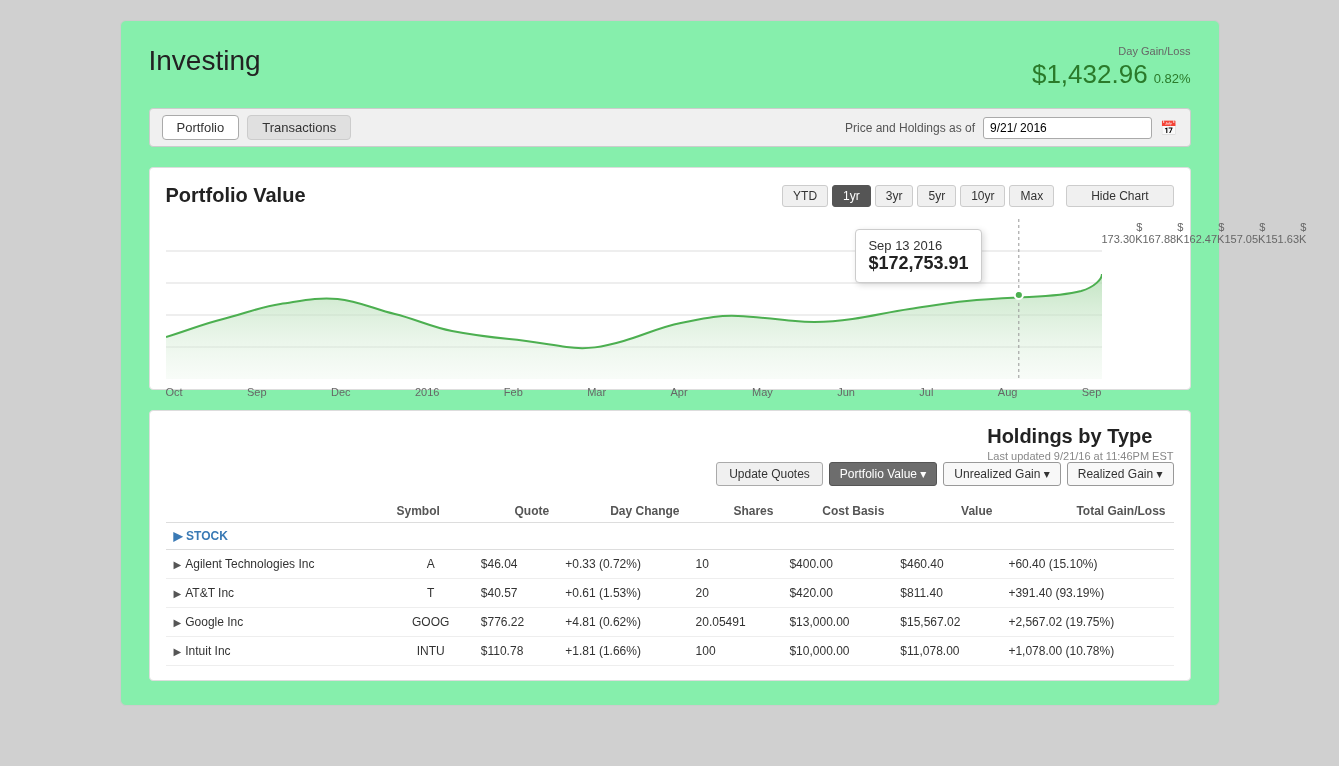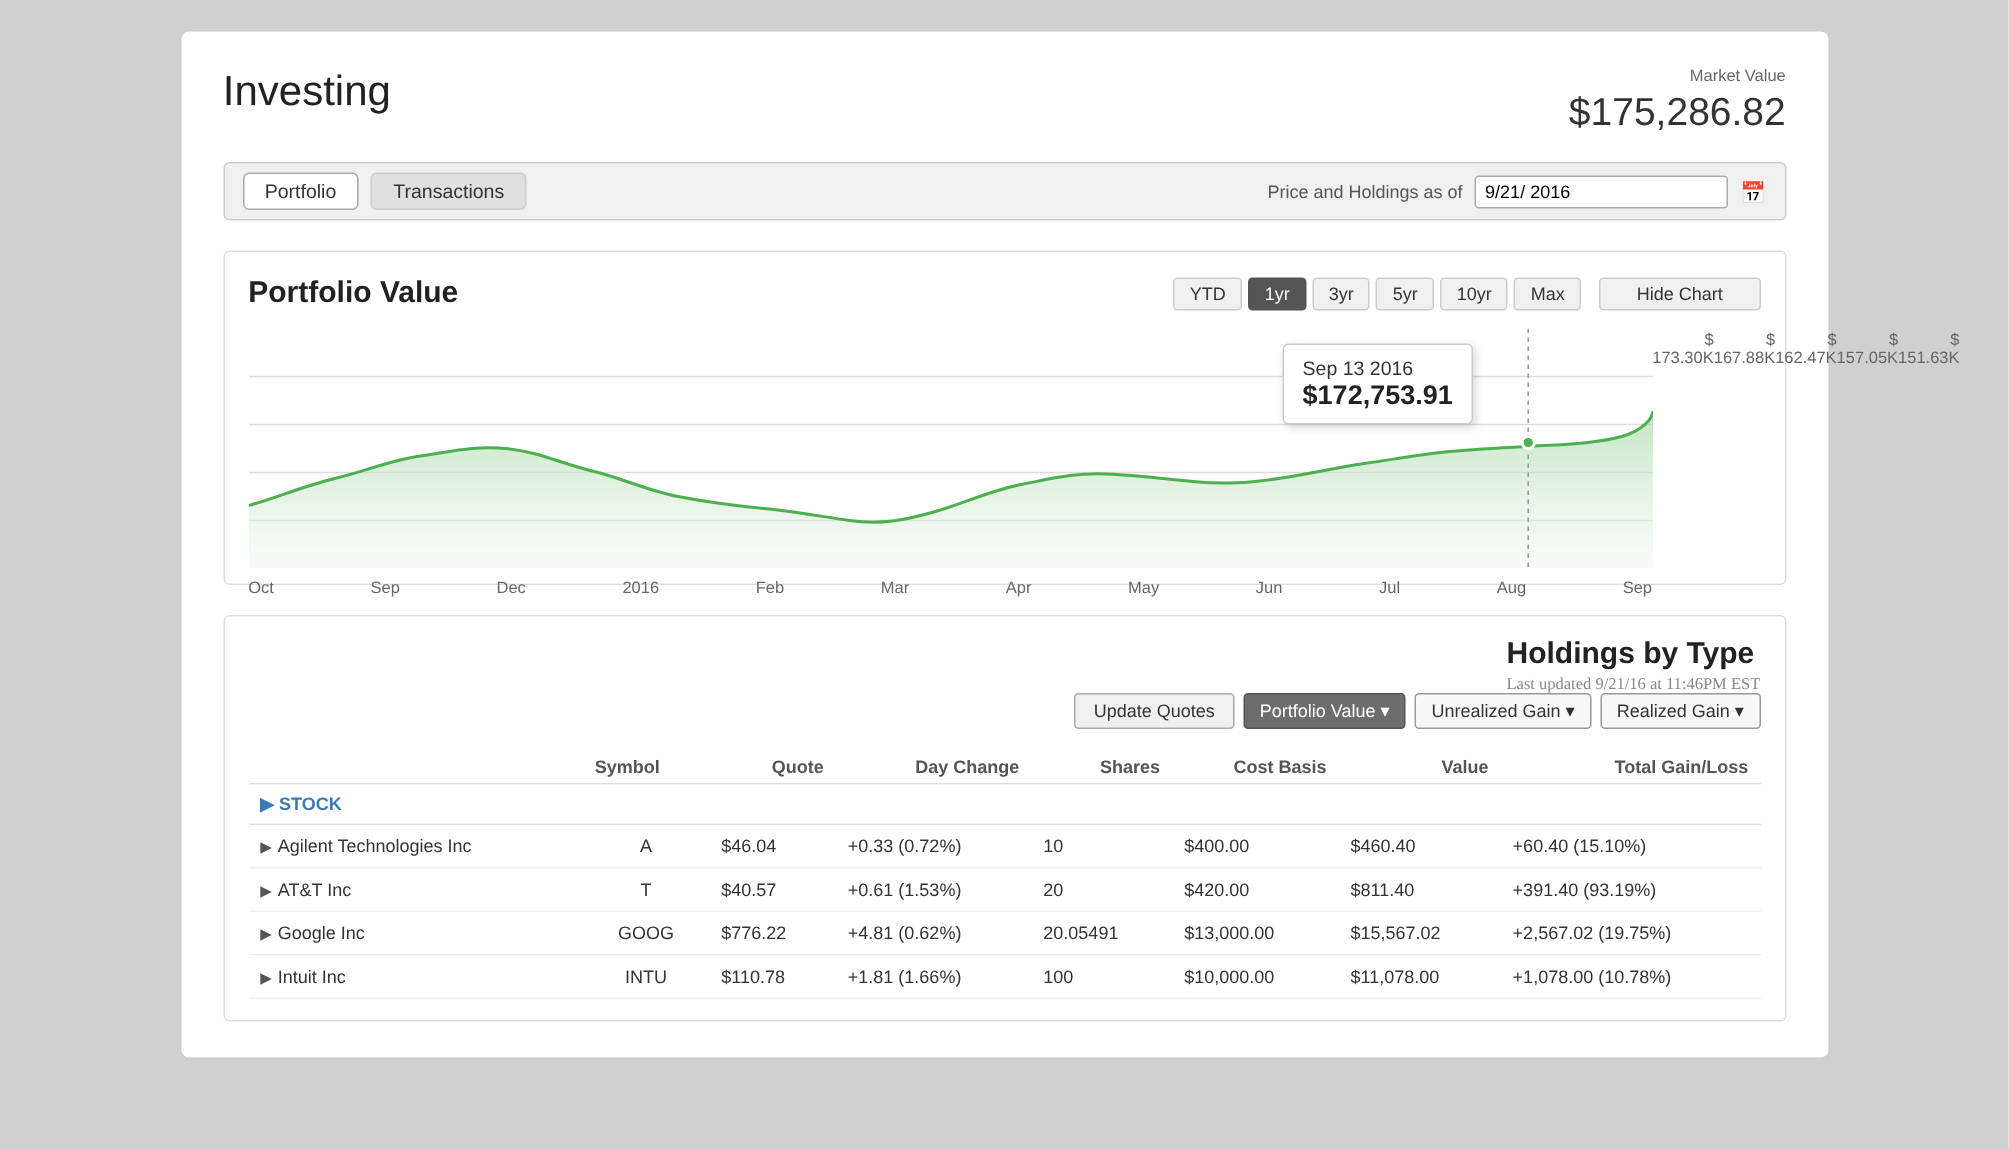--- a/index.html
+++ b/index.html
@@ -3,21 +3,21 @@
   <meta charset="utf-8">
   <style>
     * { box-sizing: border-box; margin: 0; padding: 0; }
     body {
       background: #d0d0d0;
       font-family: -apple-system, BlinkMacSystemFont, 'Helvetica Neue', Arial, sans-serif;
       font-size: 13px;
       color: #333;
     }
     .app-container {
-      background: #ffffff;
+      background: #86efac;
       width: 1100px;
       margin: 20px auto;
       border-radius: 6px;
       border: 1px solid #ccc;
       padding: 24px 28px;
     }
     
     .header {
       display: flex;
       align-items: flex-start;
@@ -222,21 +222,20 @@
     .holdings-title-block {}
     .holdings-title {
       font-size: 20px;
       font-weight: 700;
       color: #222;
     }
     .holdings-subtitle {
       font-size: 11px;
       color: #888;
       margin-top: 2px;
-      font-family: Liberation Serif, serif;
     }
     .holdings-controls {
       display: flex;
       gap: 6px;
       align-items: center;
     }
     .update-quotes-btn {
       padding: 4px 12px;
       border: 1px solid #aaa;
       background: #f0f0f0;
@@ -310,22 +309,25 @@
   </style>
 </head>
 <body>
 
 <div class="app-container">
 
   <div class="header">
     <div class="header-title">Investing</div>
     <div class="header-metrics">
       <div class="metric-block">
-        <div class="metric-label">Market Value</div>
-        <div class="metric-value">$175,286.82</div>
+        <div class="metric-label">Day Gain/Loss</div>
+        <div style="display:flex; align-items:baseline; gap:6px;">
+          <span class="metric-gain">$1,432.96</span>
+          <span class="metric-pct">0.82%</span>
+        </div>
       </div>
     </div>
   </div>
 
   <div class="tabs-bar">
     <div class="tabs-left">
       <button class="tab-btn active">Portfolio</button>
       <button class="tab-btn">Transactions</button>
     </div>
     <div class="tabs-right">

